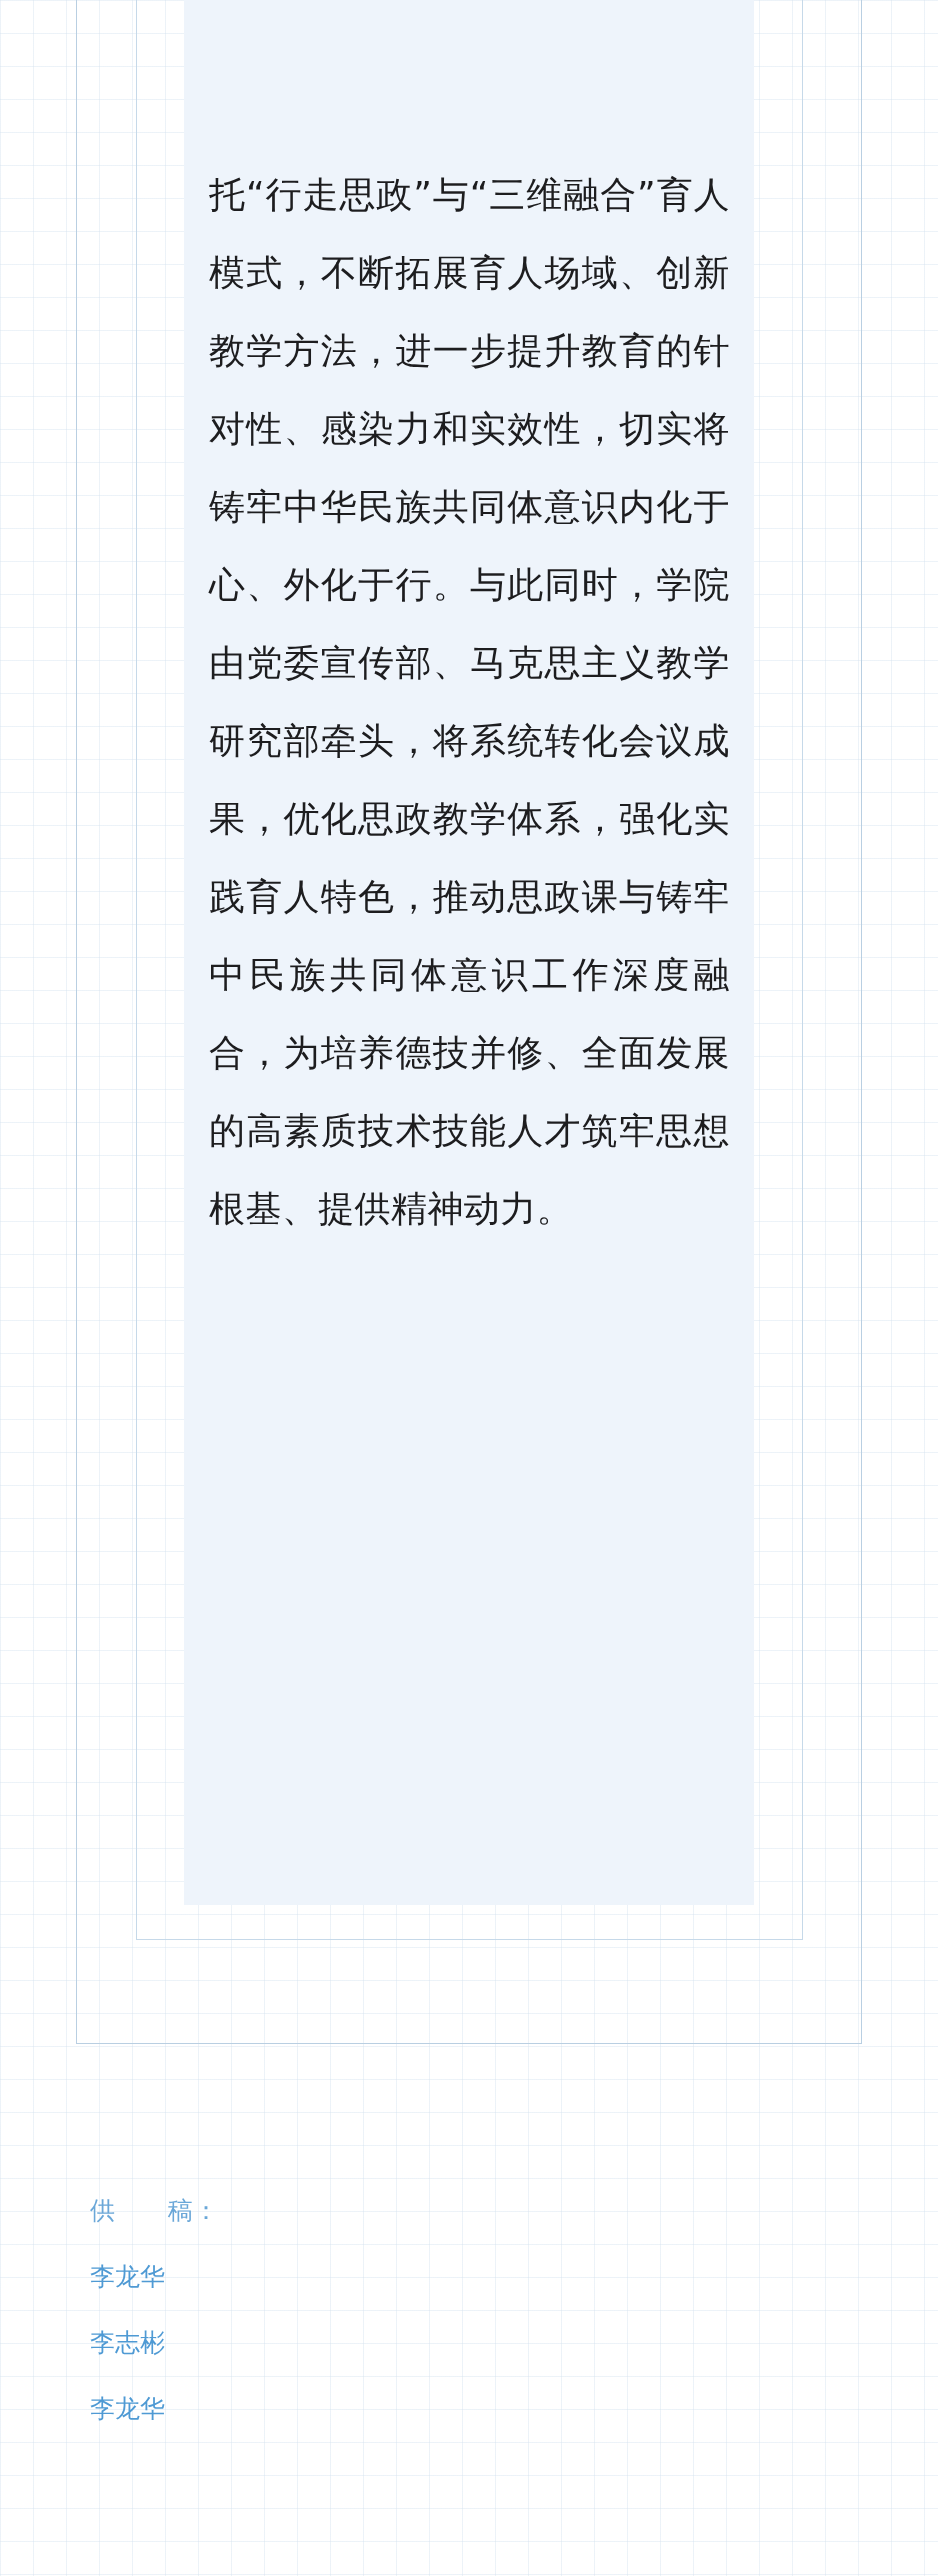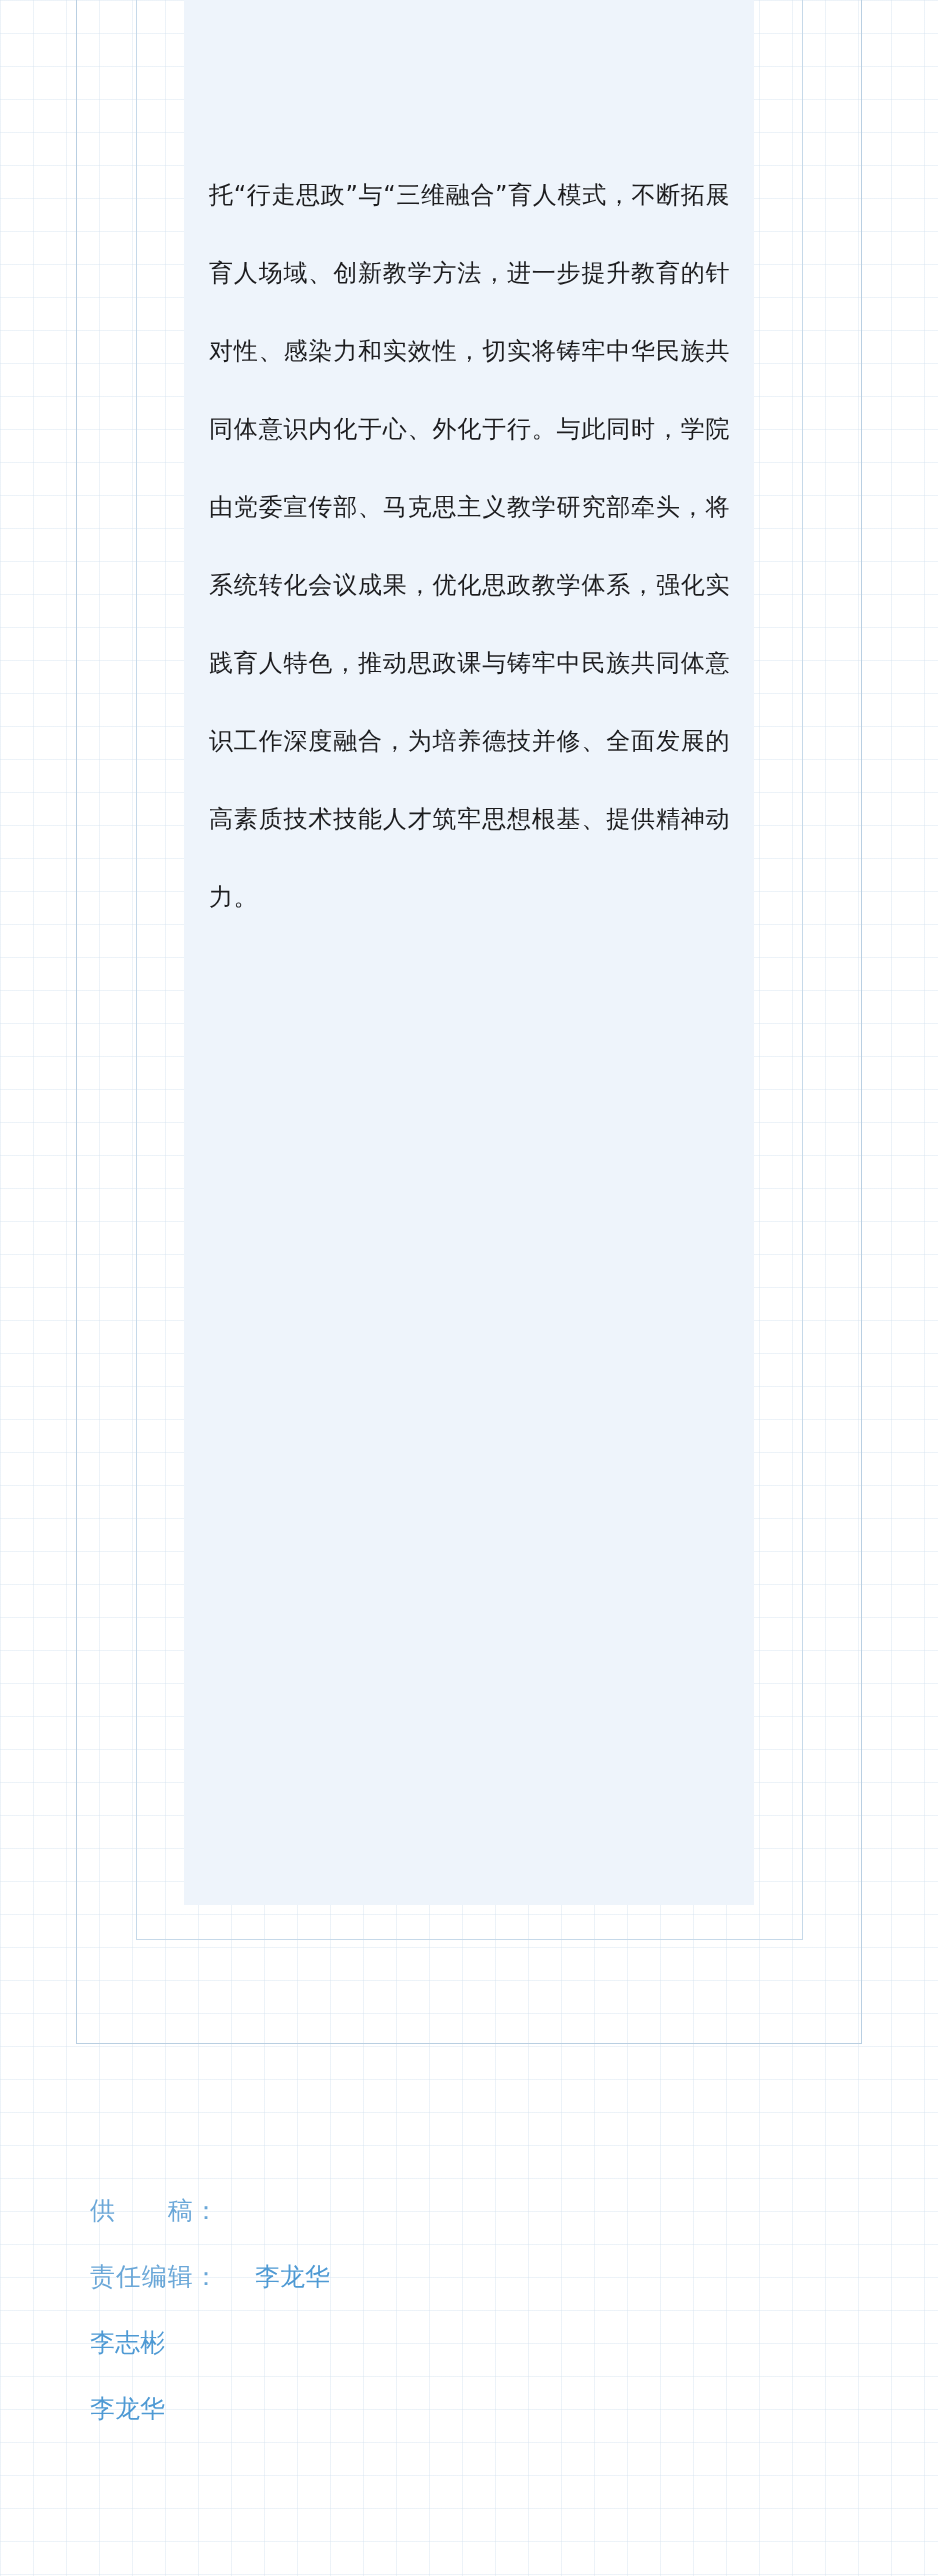--- a/index.html
+++ b/index.html
@@ -61,21 +61,21 @@
     box-sizing: border-box;
     padding: 0 3.5px;
   }
 
   .article-text {
     position: absolute;
     left: 209px;
     top: 0px;
     width: 521px;
     font-family: "DejaVu Sans", "Liberation Sans", sans-serif;
-    font-size: 24px;
+    font-size: 36px;
     line-height: 78px;
     color: #1d1d1f;
     letter-spacing: 0.4px;
     text-align: justify;
     text-align-last: left;
     white-space: pre-wrap;
   }
   .article-text .para {
     margin: 0;
     padding: 0;
@@ -90,20 +90,21 @@
     width: 765px;
     font-family: "DejaVu Sans", "Liberation Sans", sans-serif;
     color: #6aa7d8;
     font-size: 25px;
     line-height: 66px;
   }
   .credit-row {
     display: flex;
     align-items: center;
     white-space: pre;
+    gap: 43px;
   }
   .credit-label {
     display: inline-block;
     min-width: 165px;
     color: #6aa7d8;
     letter-spacing: 0.9px;
   }
   .credit-value {
     color: #4f9ad4;
   }
@@ -119,21 +120,20 @@
 
 <div class="article-text">
   <p class="para">托“行走思政”与“三维融合”育人模式，不断拓展育人场域、创新教学方法，进一步提升教育的针对性、感染力和实效性，切实将铸牢中华民族共同体意识内化于心、外化于行。与此同时，学院由党委宣传部、马克思主义教学研究部牵头，将系统转化会议成果，优化思政教学体系，强化实践育人特色，推动思政课与铸牢中民族共同体意识工作深度融合，为培养德技并修、全面发展的高素质技术技能人才筑牢思想根基、提供精神动力。</p>
 </div>
 
 <div class="credits">
   <div class="credit-row">
     <span class="credit-label">供　　稿：</span>
   </div>
   <div class="credit-row">
-    <span class="credit-label">责任编辑：</span>
     <span class="credit-value">李龙华</span>
   </div>
   <div class="credit-row">
     <span class="credit-value">李志彬</span>
   </div>
   <div class="credit-row">
     <span class="credit-value">李龙华</span>
   </div>
 </div>
 

